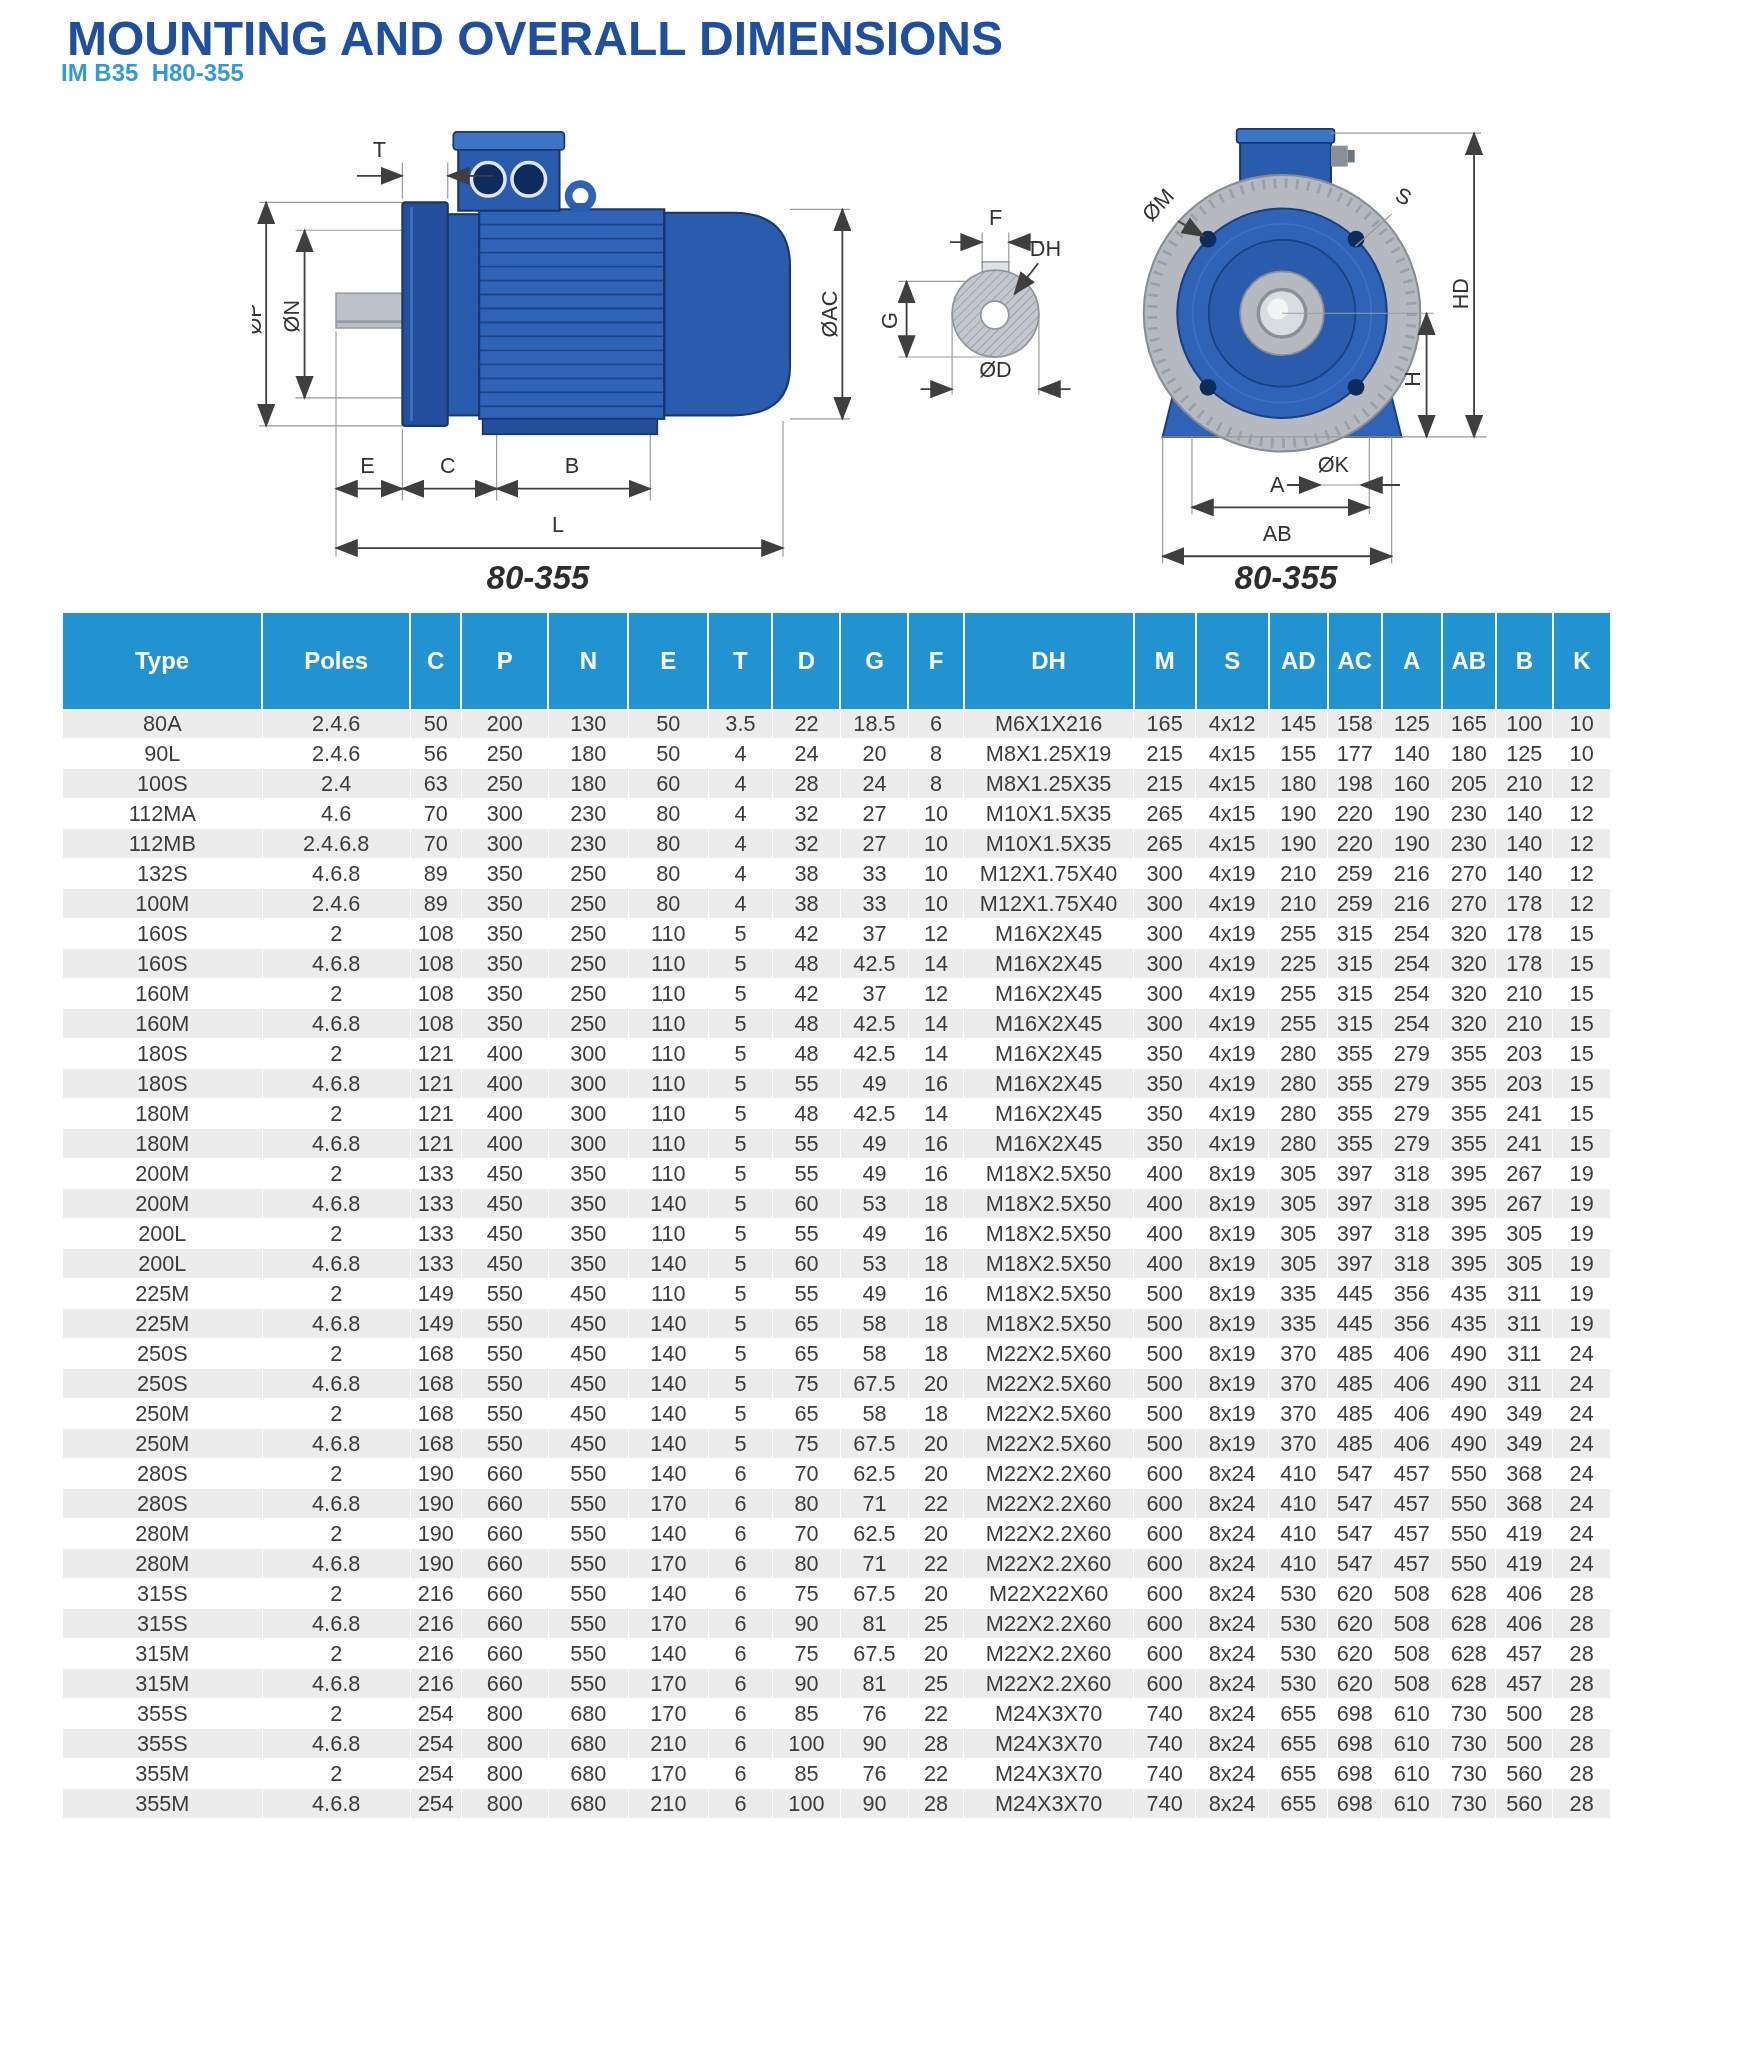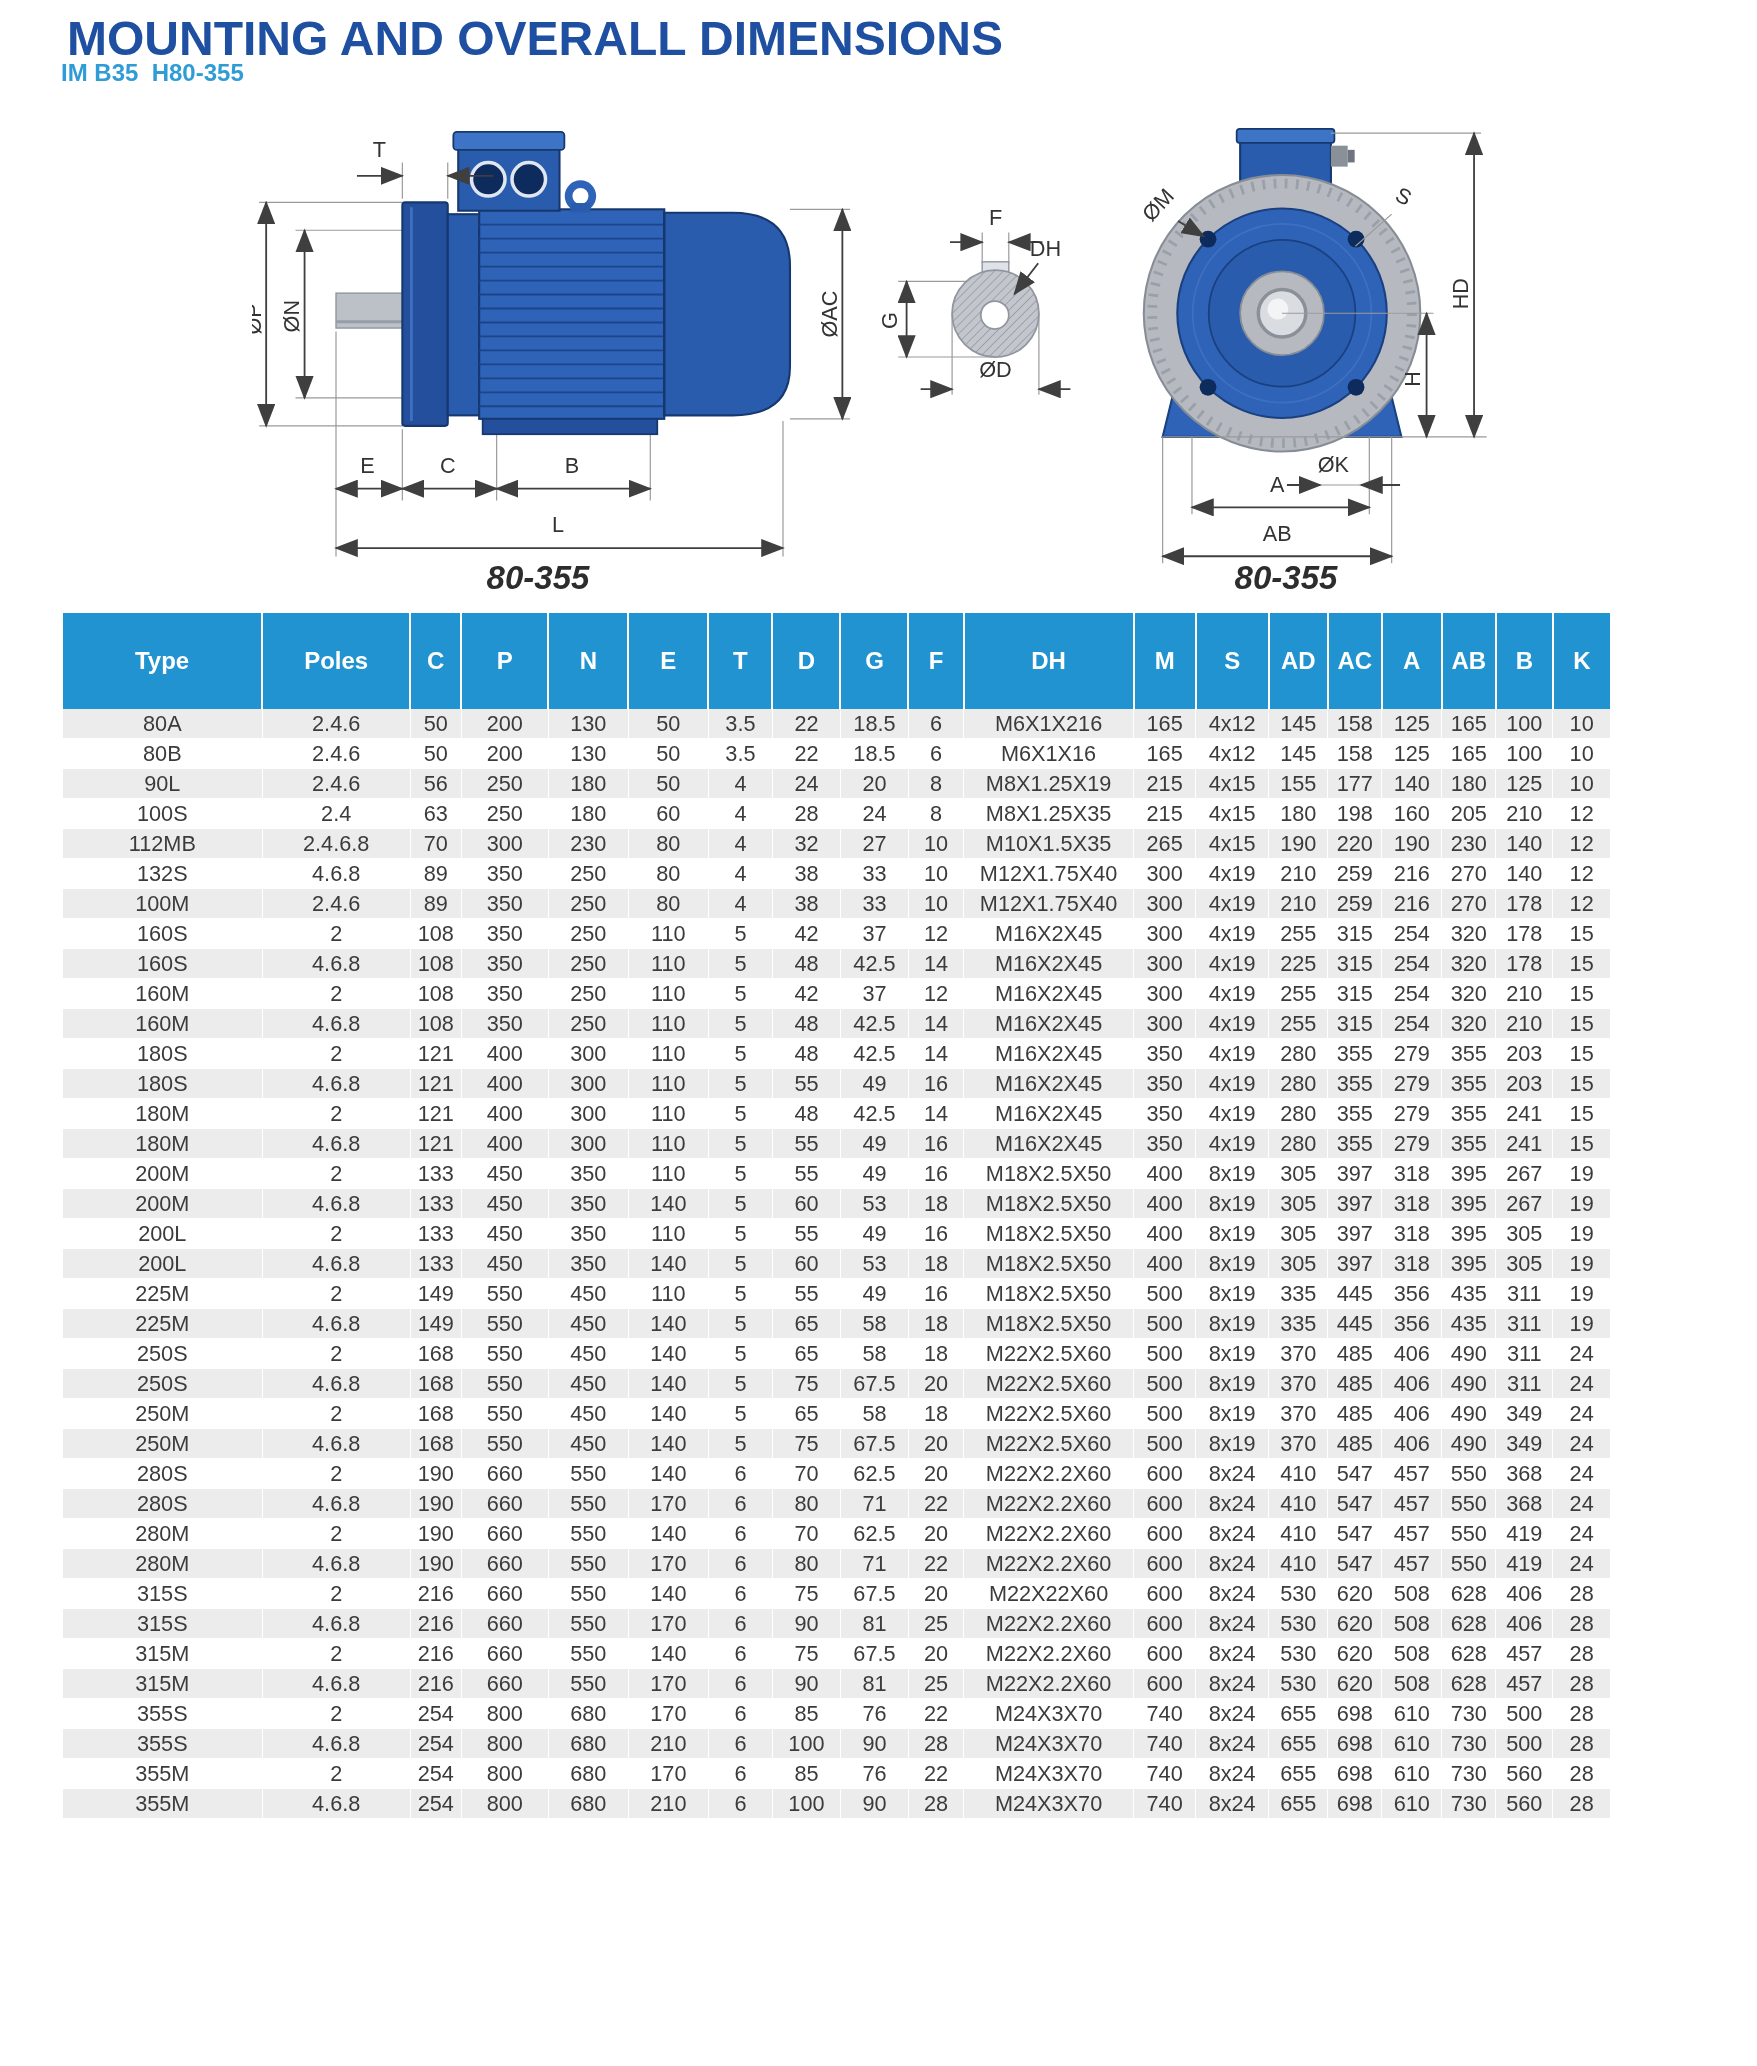--- a/index.html
+++ b/index.html
@@ -275,41 +275,20 @@
           <td>165</td>
           <td>4x12</td>
           <td>145</td>
           <td>158</td>
           <td>125</td>
           <td>165</td>
           <td>100</td>
           <td>10</td>
         </tr>
         <tr>
-          <td>80B</td>
-          <td>2.4.6</td>
-          <td>50</td>
-          <td>200</td>
-          <td>130</td>
-          <td>50</td>
-          <td>3.5</td>
-          <td>22</td>
-          <td>18.5</td>
-          <td>6</td>
-          <td>M6X1X16</td>
-          <td>165</td>
-          <td>4x12</td>
-          <td>145</td>
-          <td>158</td>
-          <td>125</td>
-          <td>165</td>
-          <td>100</td>
-          <td>10</td>
-        </tr>
-        <tr>
           <td>90L</td>
           <td>2.4.6</td>
           <td>56</td>
           <td>250</td>
           <td>180</td>
           <td>50</td>
           <td>4</td>
           <td>24</td>
           <td>20</td>
           <td>8</td>
@@ -338,41 +317,62 @@
           <td>215</td>
           <td>4x15</td>
           <td>180</td>
           <td>198</td>
           <td>160</td>
           <td>205</td>
           <td>210</td>
           <td>12</td>
         </tr>
         <tr>
-          <td>112MB</td>
-          <td>2.4.6.8</td>
+          <td>112MA</td>
+          <td>4.6</td>
           <td>70</td>
           <td>300</td>
           <td>230</td>
           <td>80</td>
           <td>4</td>
           <td>32</td>
           <td>27</td>
           <td>10</td>
           <td>M10X1.5X35</td>
           <td>265</td>
           <td>4x15</td>
           <td>190</td>
           <td>220</td>
           <td>190</td>
           <td>230</td>
           <td>140</td>
           <td>12</td>
         </tr>
         <tr>
+          <td>112MB</td>
+          <td>2.4.6.8</td>
+          <td>70</td>
+          <td>300</td>
+          <td>230</td>
+          <td>80</td>
+          <td>4</td>
+          <td>32</td>
+          <td>27</td>
+          <td>10</td>
+          <td>M10X1.5X35</td>
+          <td>265</td>
+          <td>4x15</td>
+          <td>190</td>
+          <td>220</td>
+          <td>190</td>
+          <td>230</td>
+          <td>140</td>
+          <td>12</td>
+        </tr>
+        <tr>
           <td>132S</td>
           <td>4.6.8</td>
           <td>89</td>
           <td>350</td>
           <td>250</td>
           <td>80</td>
           <td>4</td>
           <td>38</td>
           <td>33</td>
           <td>10</td>

